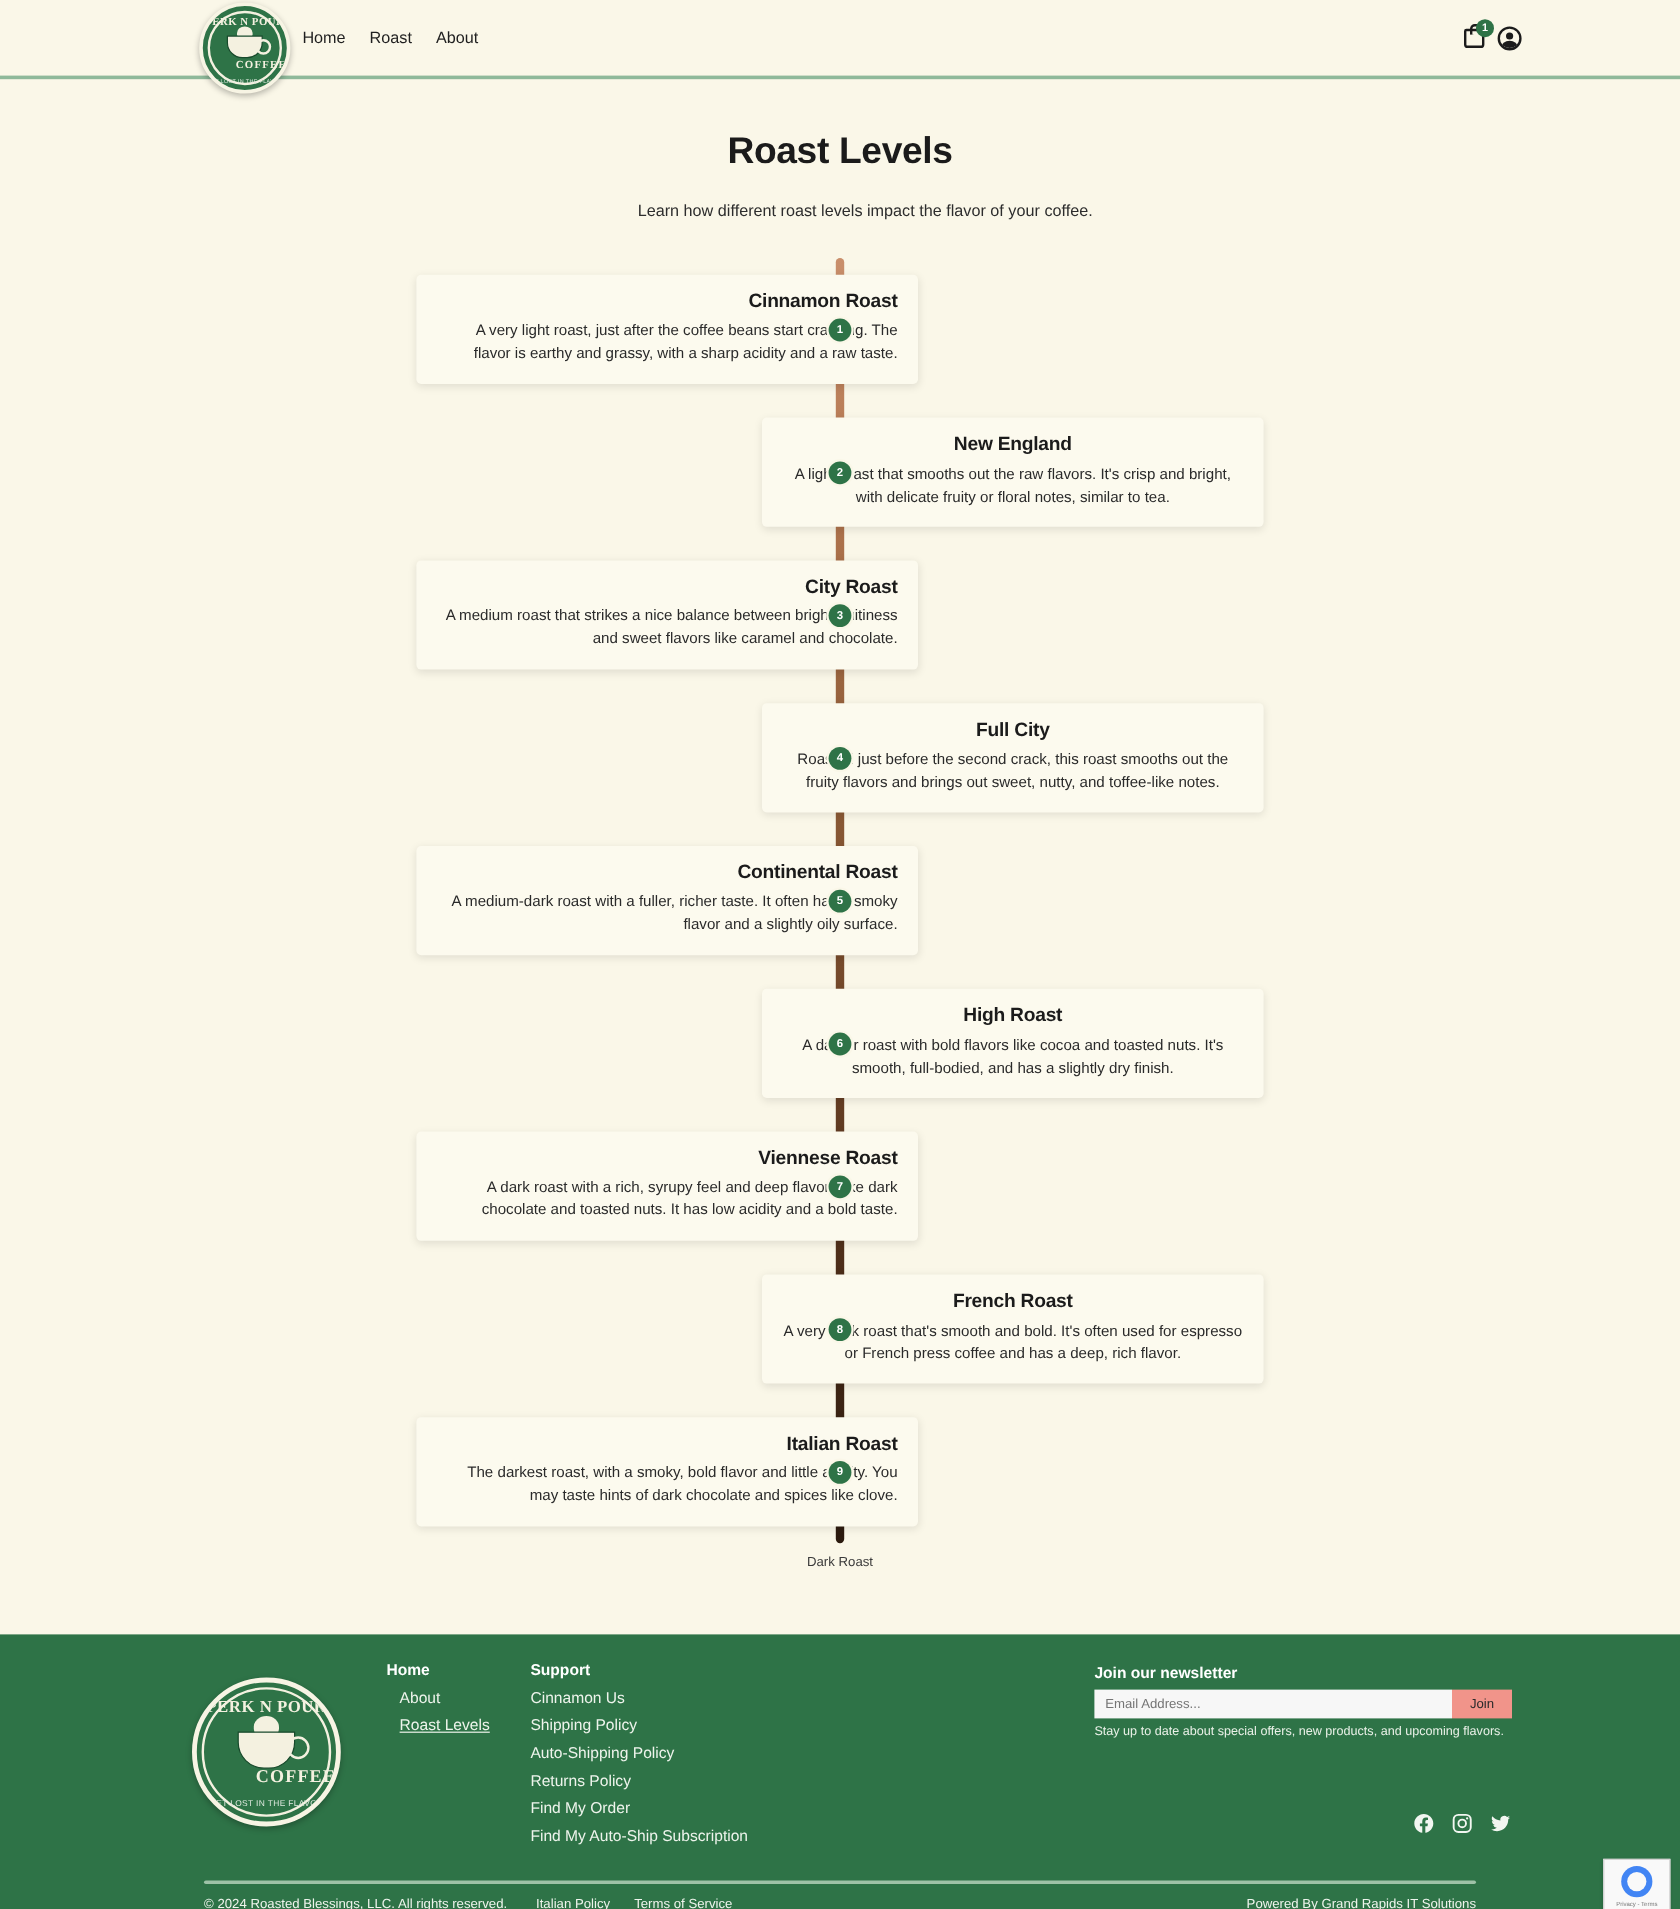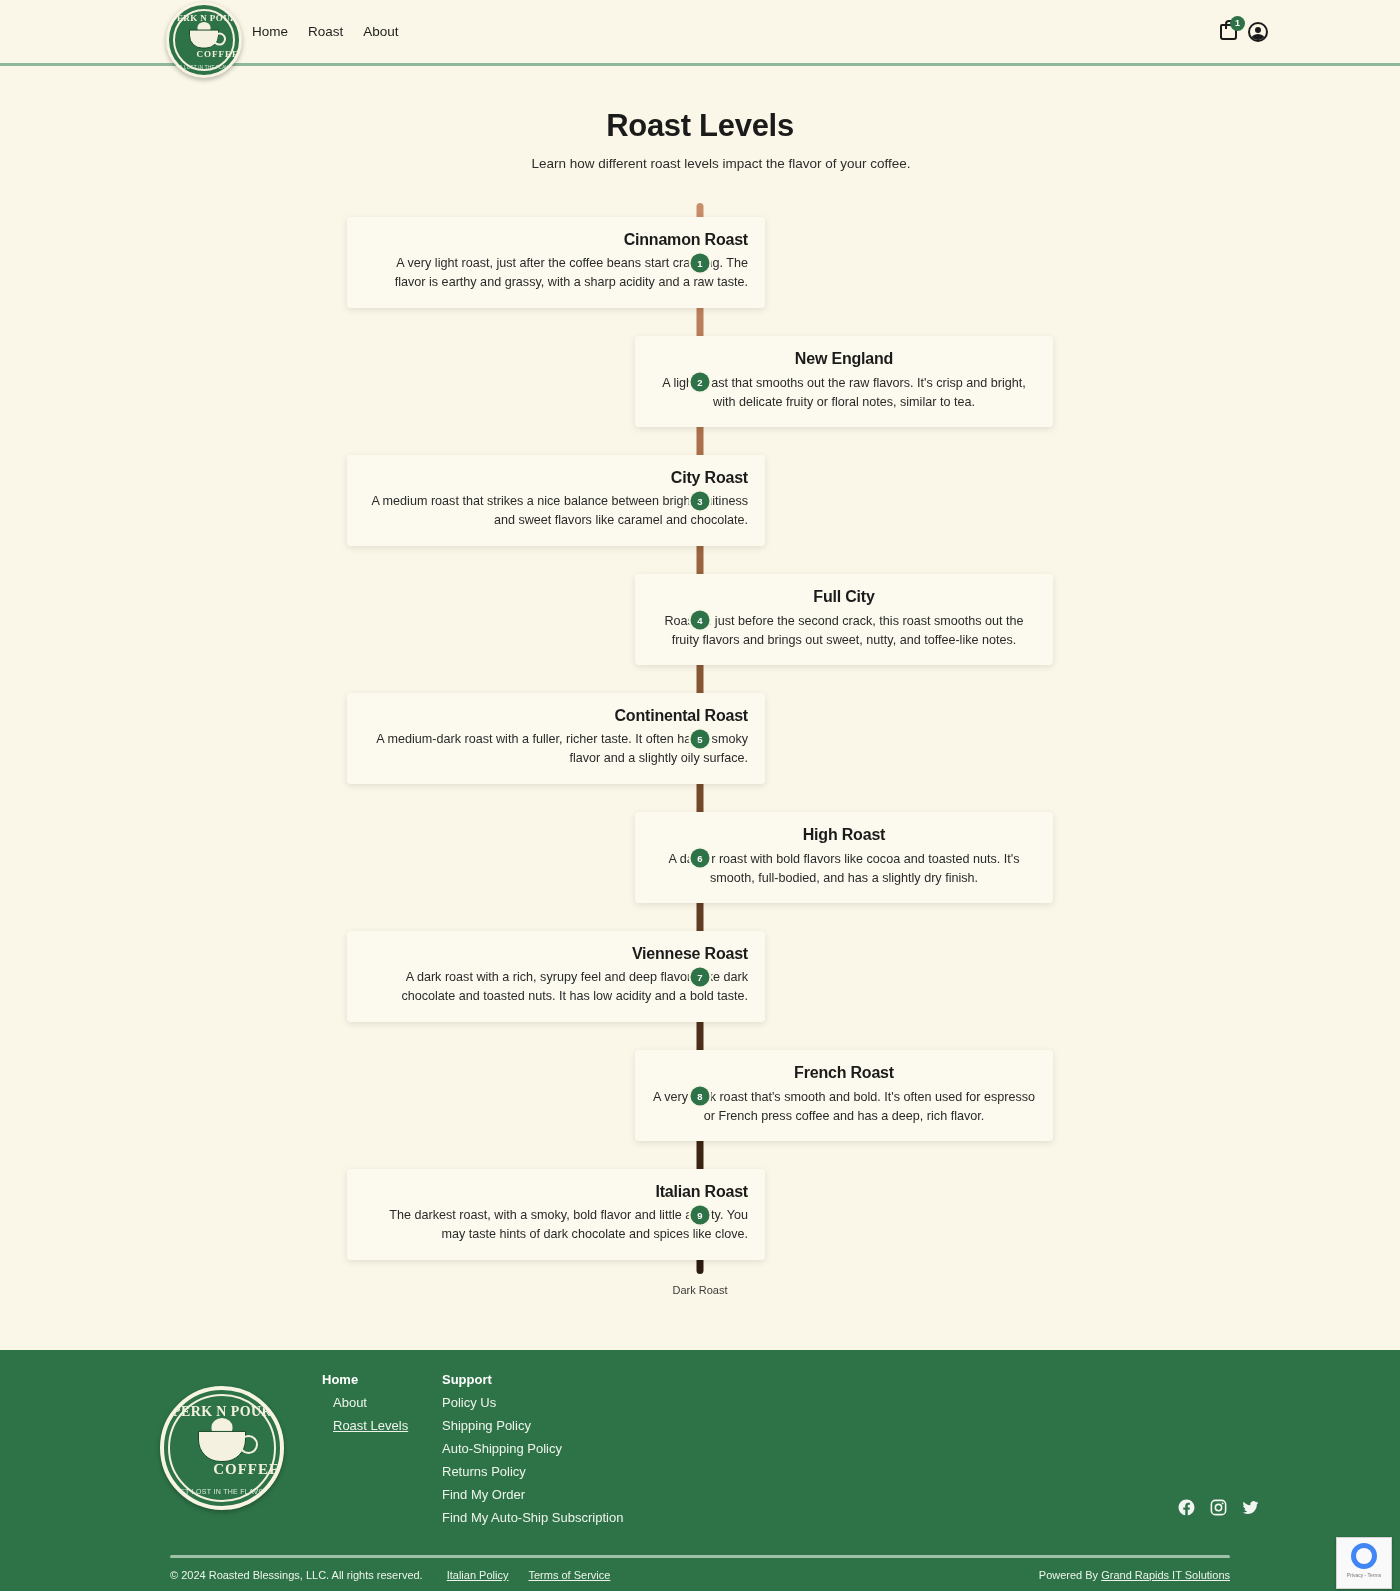--- a/index.html
+++ b/index.html
@@ -130,21 +130,21 @@
     width:6px; height:6px; border-radius:50%; background:#1b1b1b;
   }
   .avatar-ic:after {
     content:''; position:absolute; left:50%; bottom:-5px; transform:translateX(-50%);
     width:14px; height:11px; border-radius:50%; background:#1b1b1b;
   }
 
   
   .page-head { text-align:center; padding-top: 42px; }
   .page-title { font-size: 31px; font-weight: bold; letter-spacing:-.3px; }
-  .page-sub { font-size: 13.5px; color:#2d2d2d; margin-top: 12px; padding-left: 42px; }
+  .page-sub { font-size: 13.5px; color:#2d2d2d; margin-top: 24px; padding-left: 42px; }
 
   
   .timeline {
     position: relative;
     width: 1060px;
     margin: 0 auto;
     padding-top: 28px;
     padding-bottom: 40px;
   }
   .tl-label {
@@ -426,29 +426,37 @@
     </div>
 
     <div class="f-cols" id="footer-cols">
         <div class="f-col c1">
           <div class="f-head">Home</div>
           <a href="#" class="f-link">About</a>
           <a href="#" class="f-link active">Roast Levels</a>
         </div>
         <div class="f-col c3">
           <div class="f-head">Support</div>
-          <a href="#" class="f-link">Policy Us</a>
+          <a href="#" class="f-link">Cinnamon Us</a>
           <a href="#" class="f-link">Shipping Policy</a>
           <a href="#" class="f-link">Auto-Shipping Policy</a>
           <a href="#" class="f-link">Returns Policy</a>
           <a href="#" class="f-link">Find My Order</a>
           <a href="#" class="f-link">Find My Auto-Ship Subscription</a>
         </div>
       </div>
 
+    <div class="newsletter">
+      <div class="nl-title">Join our newsletter</div>
+      <div class="nl-row">
+        <input class="nl-input" type="text" placeholder="Email Address..." style="">
+        <button class="nl-btn">Join</button>
+      </div>
+      <div class="nl-note">Stay up to date about special offers, new products, and upcoming flavors.</div>
+    </div>
 
     <div class="socials">
       <span class="soc">
         <svg width="19" height="19" viewBox="0 0 24 24" fill="#f2f6f1">
             <path d="M12 2C6.5 2 2 6.5 2 12c0 5 3.7 9.1 8.4 9.9v-7H7.9V12h2.5V9.8c0-2.5 1.5-3.9 3.8-3.9 1.1 0 2.2.2 2.2.2v2.4h-1.2c-1.2 0-1.6.8-1.6 1.6V12h2.7l-.4 2.9h-2.3v7C18.3 21.1 22 17 22 12c0-5.5-4.5-10-10-10z"></path>
           </svg>
       </span>
       <span class="soc">
         <svg width="19" height="19" viewBox="0 0 24 24" fill="none" stroke="#f2f6f1" stroke-width="2">
             <rect x="3" y="3" width="18" height="18" rx="5"></rect>

